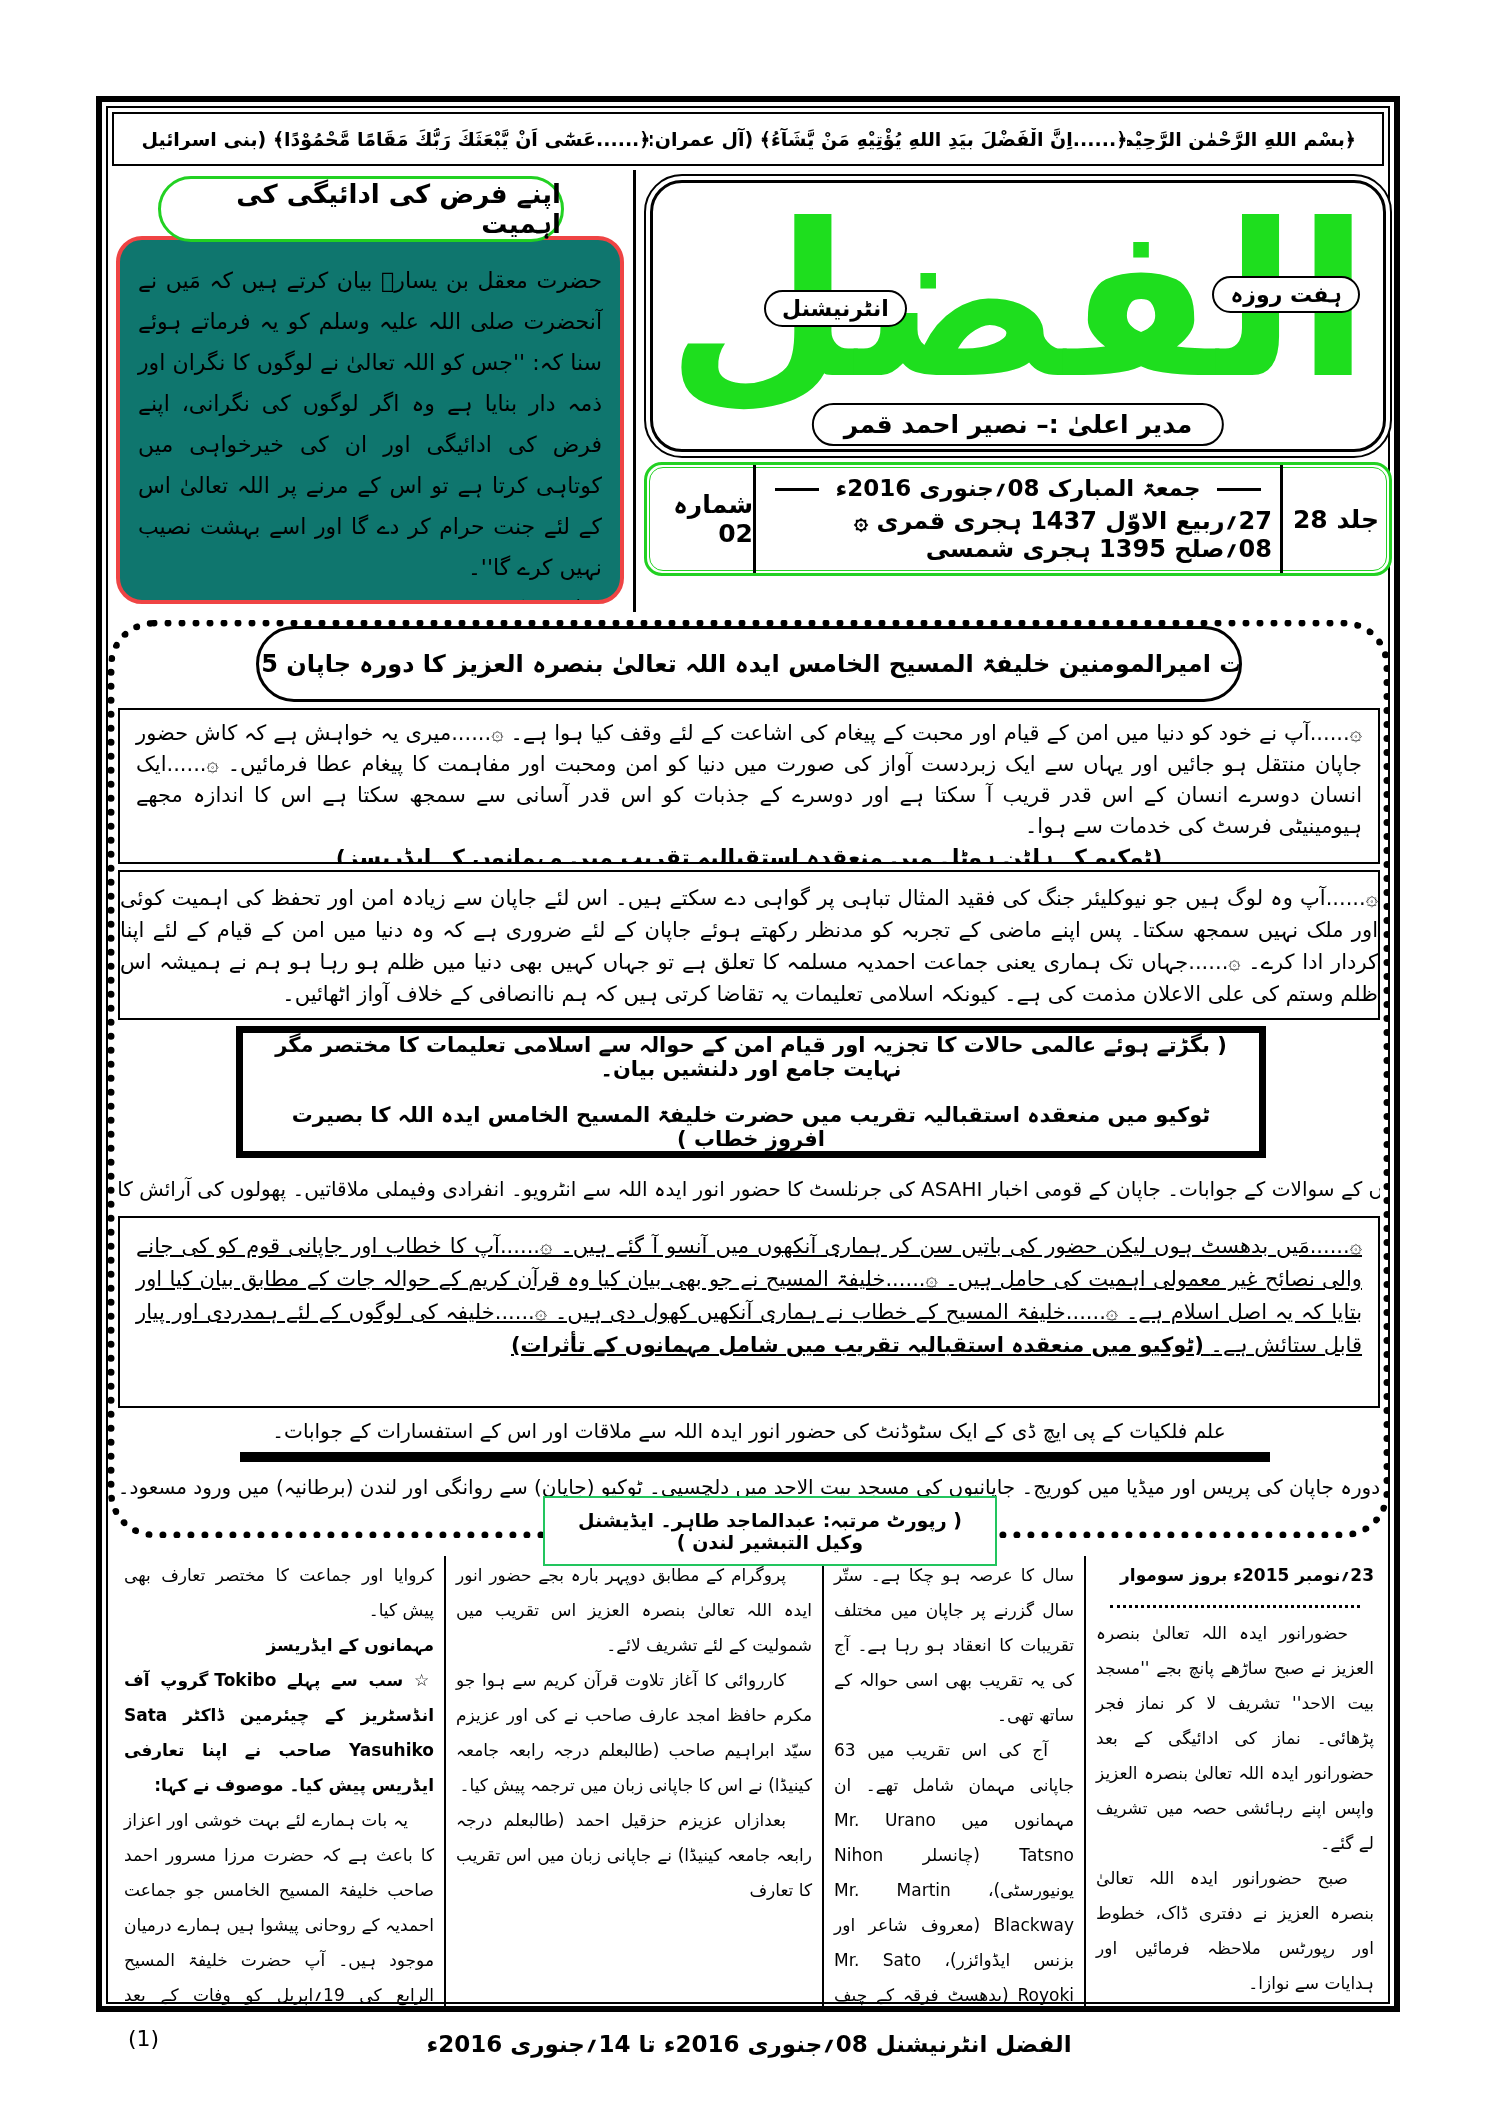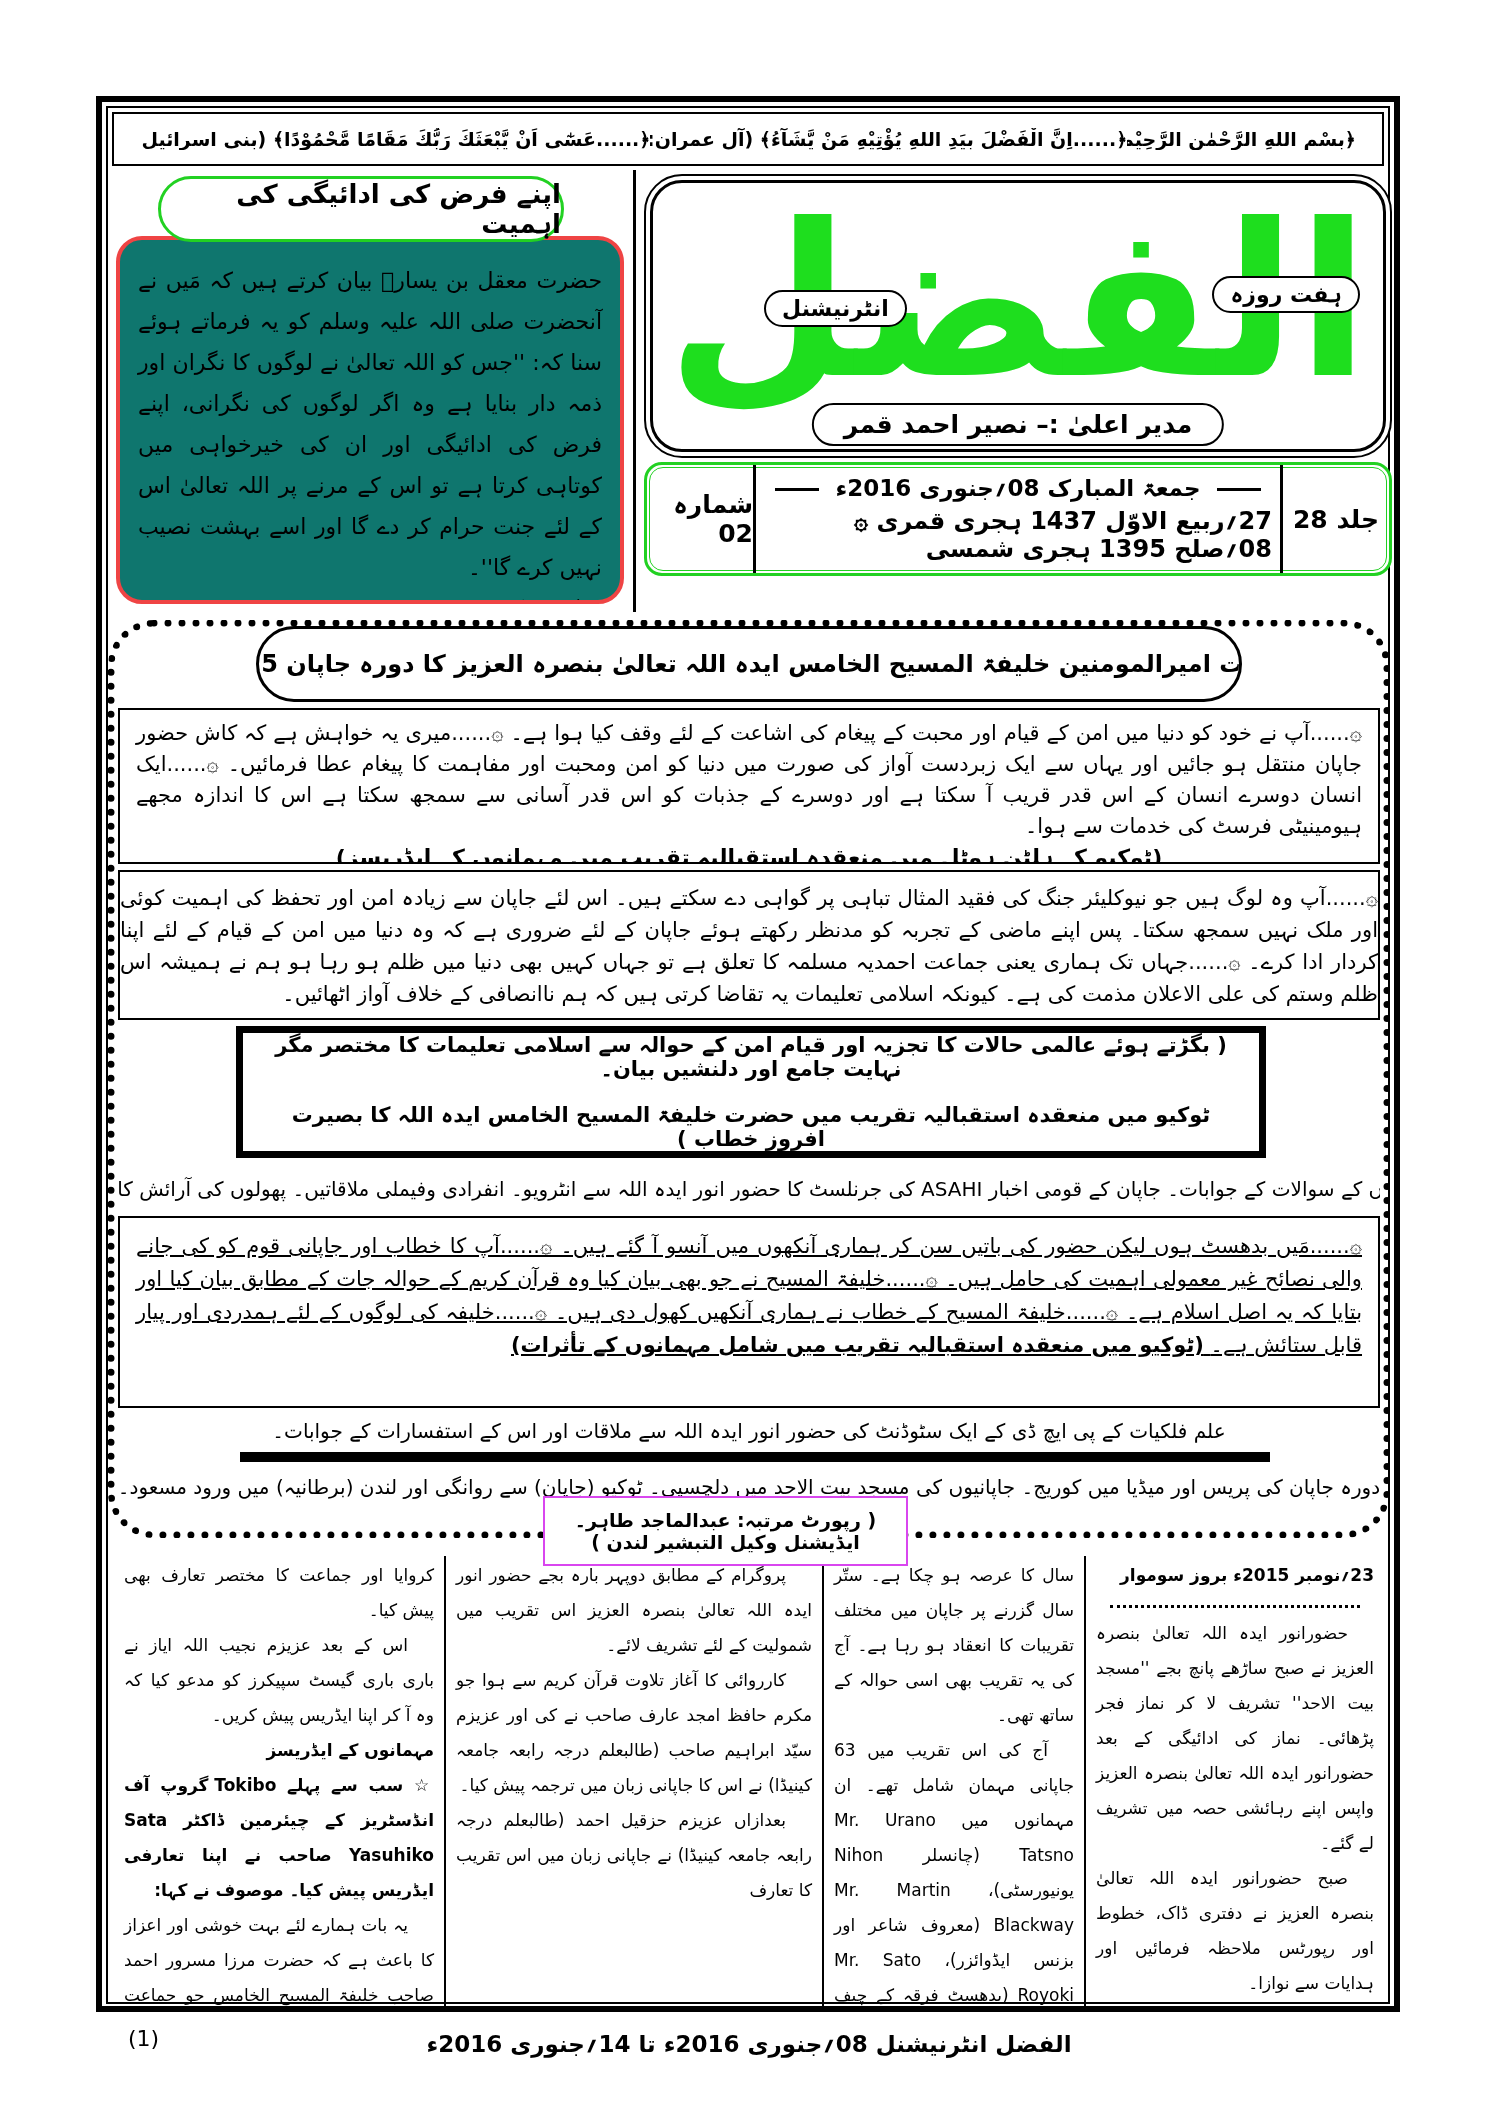--- a/index.html
+++ b/index.html
@@ -73,21 +73,21 @@
             font-size:21px;font-weight:bold;padding:0 30px;text-align:center;overflow:hidden;}
   .strap1{left:118px;top:1168px;width:1262px;height:42px;display:flex;align-items:center;justify-content:center;
           font-size:20px;white-space:nowrap;overflow:hidden;}
   .block3{left:118px;top:1216px;width:1262px;height:192px;padding:12px 16px;text-decoration:underline;}
   .block3 .txt{font-size:21px;line-height:33px;}
   .strap2{left:118px;top:1414px;width:1262px;height:34px;display:flex;align-items:center;justify-content:center;
           font-size:20px;white-space:nowrap;overflow:hidden;}
   .blackbar{left:240px;top:1452px;width:1030px;height:10px;background:#000;}
   .strap3{left:118px;top:1468px;width:1262px;height:38px;display:flex;align-items:center;justify-content:center;
           font-size:20px;white-space:nowrap;overflow:hidden;}
-  .byline{left:543px;top:1496px;width:365px;height:70px;border:2px solid #d946ef;background:#fff;z-index:3;
+  .byline{left:543px;top:1496px;width:454px;height:70px;border:2px solid #22c55e;background:#fff;z-index:3;
           display:flex;align-items:center;justify-content:center;font-size:19px;font-weight:bold;
           text-align:center;padding:2px 10px;overflow:hidden;}
 
   
   .cols{left:114px;top:1556px;width:1270px;height:450px;display:flex;direction:rtl;overflow:hidden;}
   .col{box-sizing:border-box;padding:2px 10px 0 10px;overflow:hidden;}
   .col p{margin:0;font-size:17px;line-height:35px;text-align:justify;text-indent:26px;}
   .col .nohang{text-indent:0;}
   .col-1{width:300px;border-left:2px solid #000;}
   .col-2{width:262px;border-left:2px solid #000;}
@@ -193,21 +193,20 @@
     </div>
 
     <div class="col col-3 urdu">
       <p>پروگرام کے مطابق دوپہر بارہ بجے حضور انور ایدہ اللہ تعالیٰ بنصرہ العزیز اس تقریب میں شمولیت کے لئے تشریف لائے۔</p>
       <p>کارروائی کا آغاز تلاوت قرآن کریم سے ہوا جو مکرم حافظ امجد عارف صاحب نے کی اور عزیزم سیّد ابراہیم صاحب (طالبعلم درجہ رابعہ جامعہ کینیڈا) نے اس کا جاپانی زبان میں ترجمہ پیش کیا۔</p>
       <p>بعدازاں عزیزم حزقیل احمد (طالبعلم درجہ رابعہ جامعہ کینیڈا) نے جاپانی زبان میں اس تقریب کا تعارف</p>
     </div>
 
     <div class="col col-4 urdu">
       <p class="nohang">کروایا اور جماعت کا مختصر تعارف بھی پیش کیا۔</p>
-      <p>اس کے بعد عزیزم نجیب اللہ ایاز نے باری باری گیسٹ سپیکرز کو مدعو کیا کہ وہ آ کر اپنا ایڈریس پیش کریں۔</p>
       <p class="col4-subhead nohang">مہمانوں کے ایڈریسز</p>
       <p class="boldp nohang">☆ سب سے پہلے Tokibo گروپ آف انڈسٹریز کے چیئرمین ڈاکٹر Sata Yasuhiko صاحب نے اپنا تعارفی ایڈریس پیش کیا۔ موصوف نے کہا:</p>
       <p>یہ بات ہمارے لئے بہت خوشی اور اعزاز کا باعث ہے کہ حضرت مرزا مسرور احمد صاحب خلیفۃ المسیح الخامس جو جماعت احمدیہ کے روحانی پیشوا ہیں ہمارے درمیان موجود ہیں۔ آپ حضرت خلیفۃ المسیح الرابع کی 19؍اپریل کو وفات کے بعد 22؍اپریل 2003ء کو</p>
     </div>
 
   </div>
 
   <div class="abs footer-line urdu">الفضل انٹرنیشنل 08؍جنوری 2016ء تا 14؍جنوری 2016ء</div>
   <div class="abs page-num">(1)</div>
 

